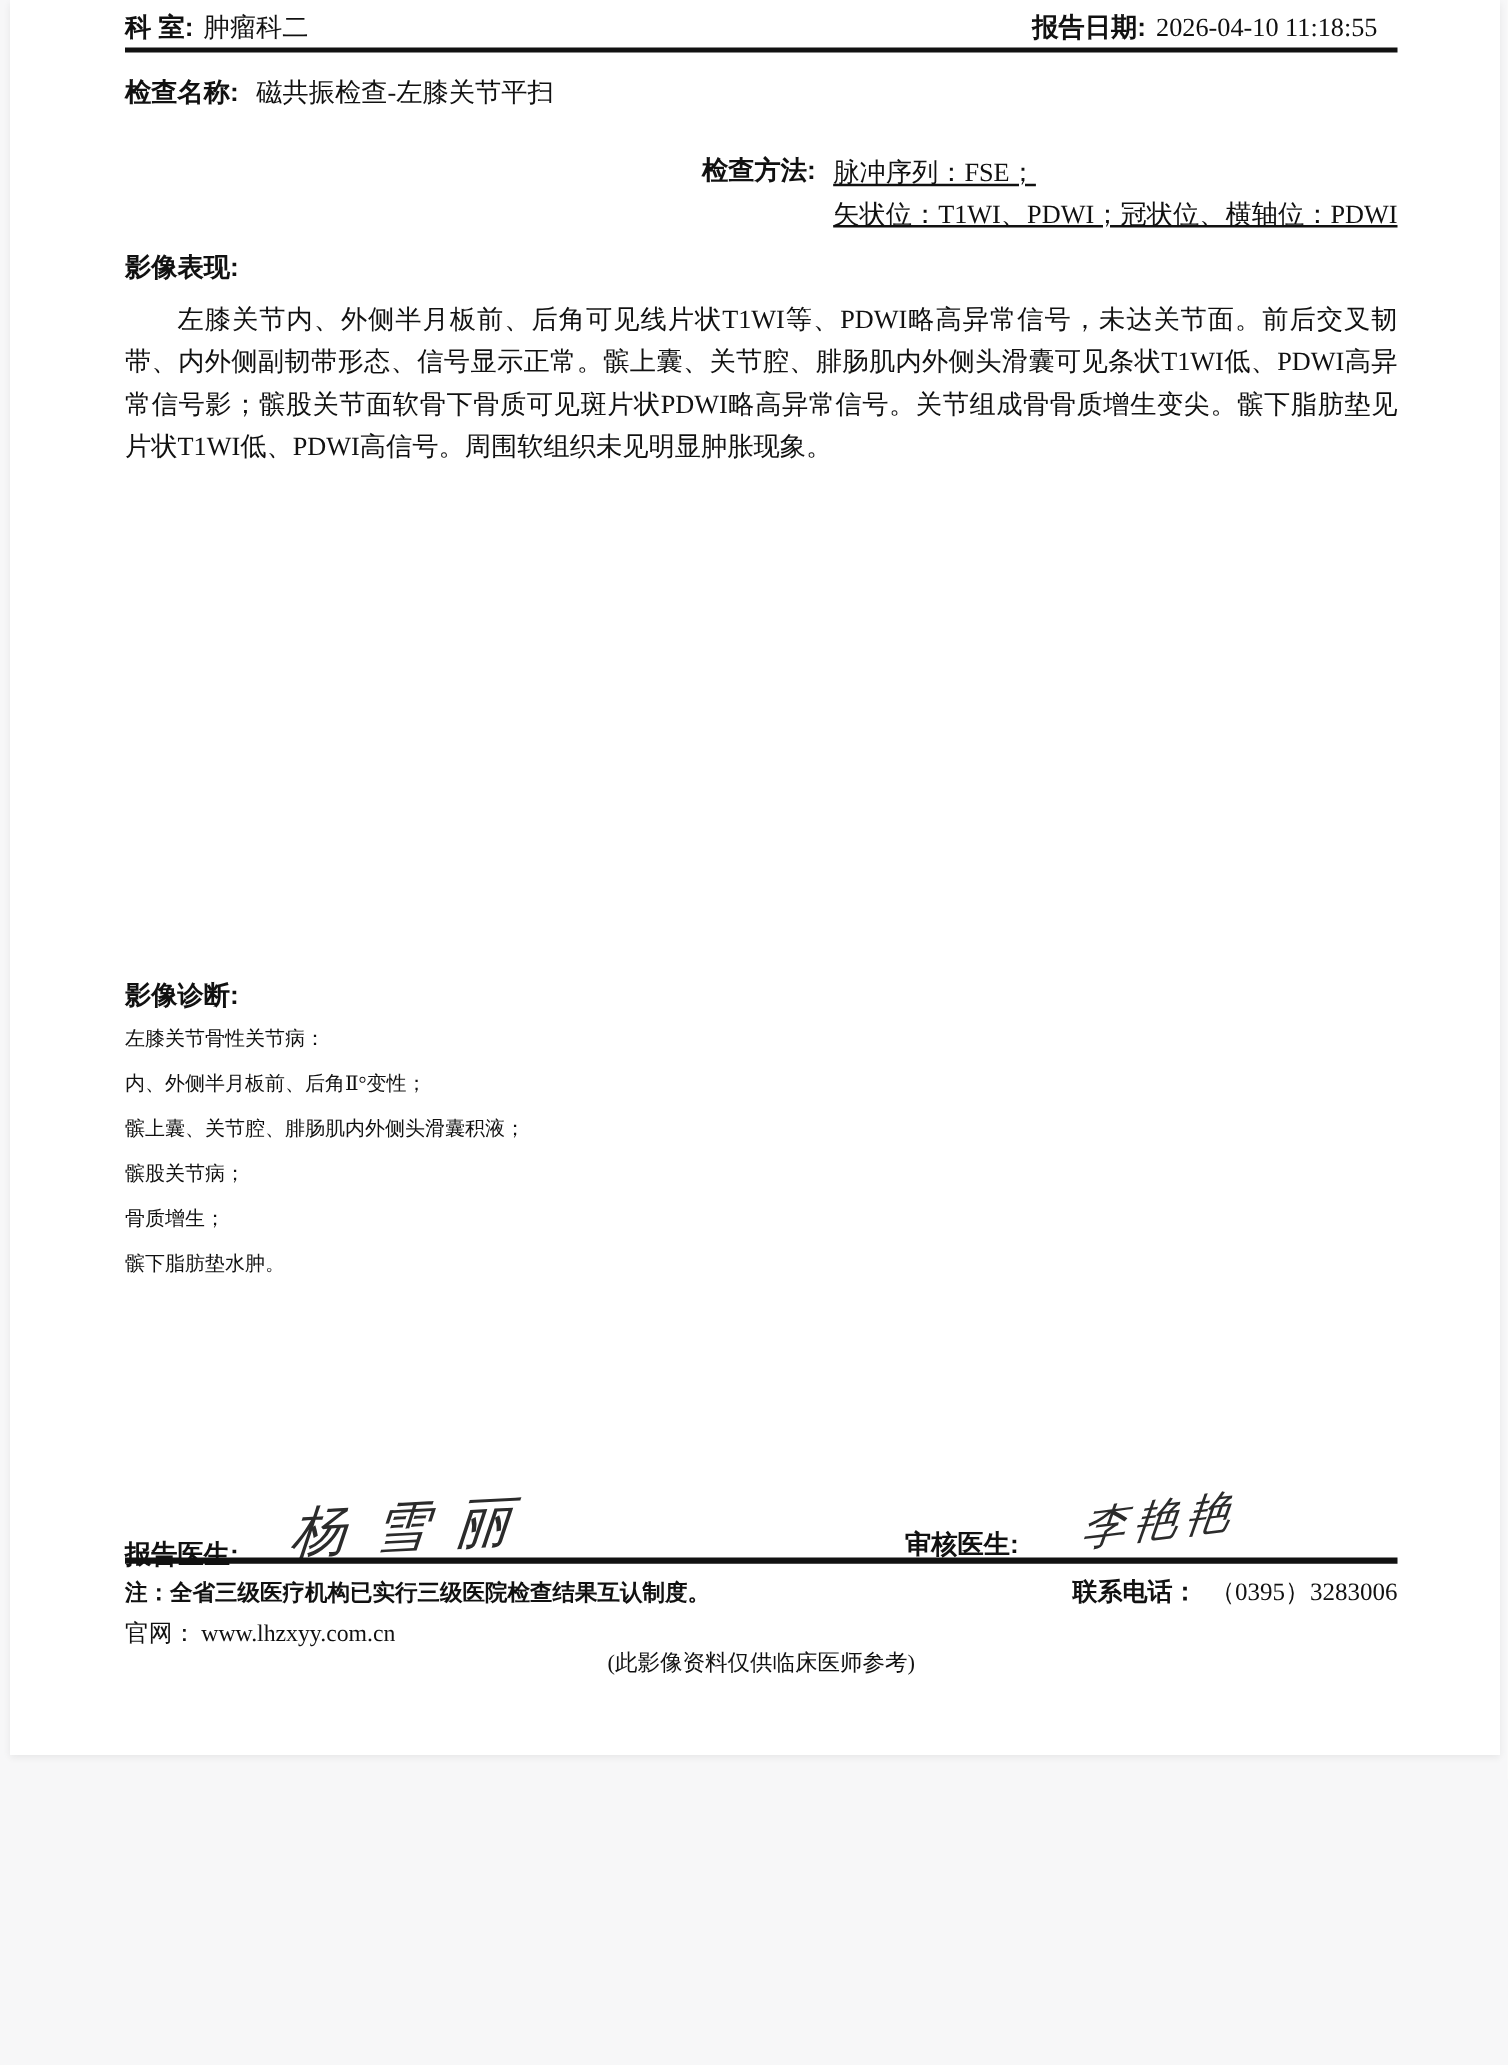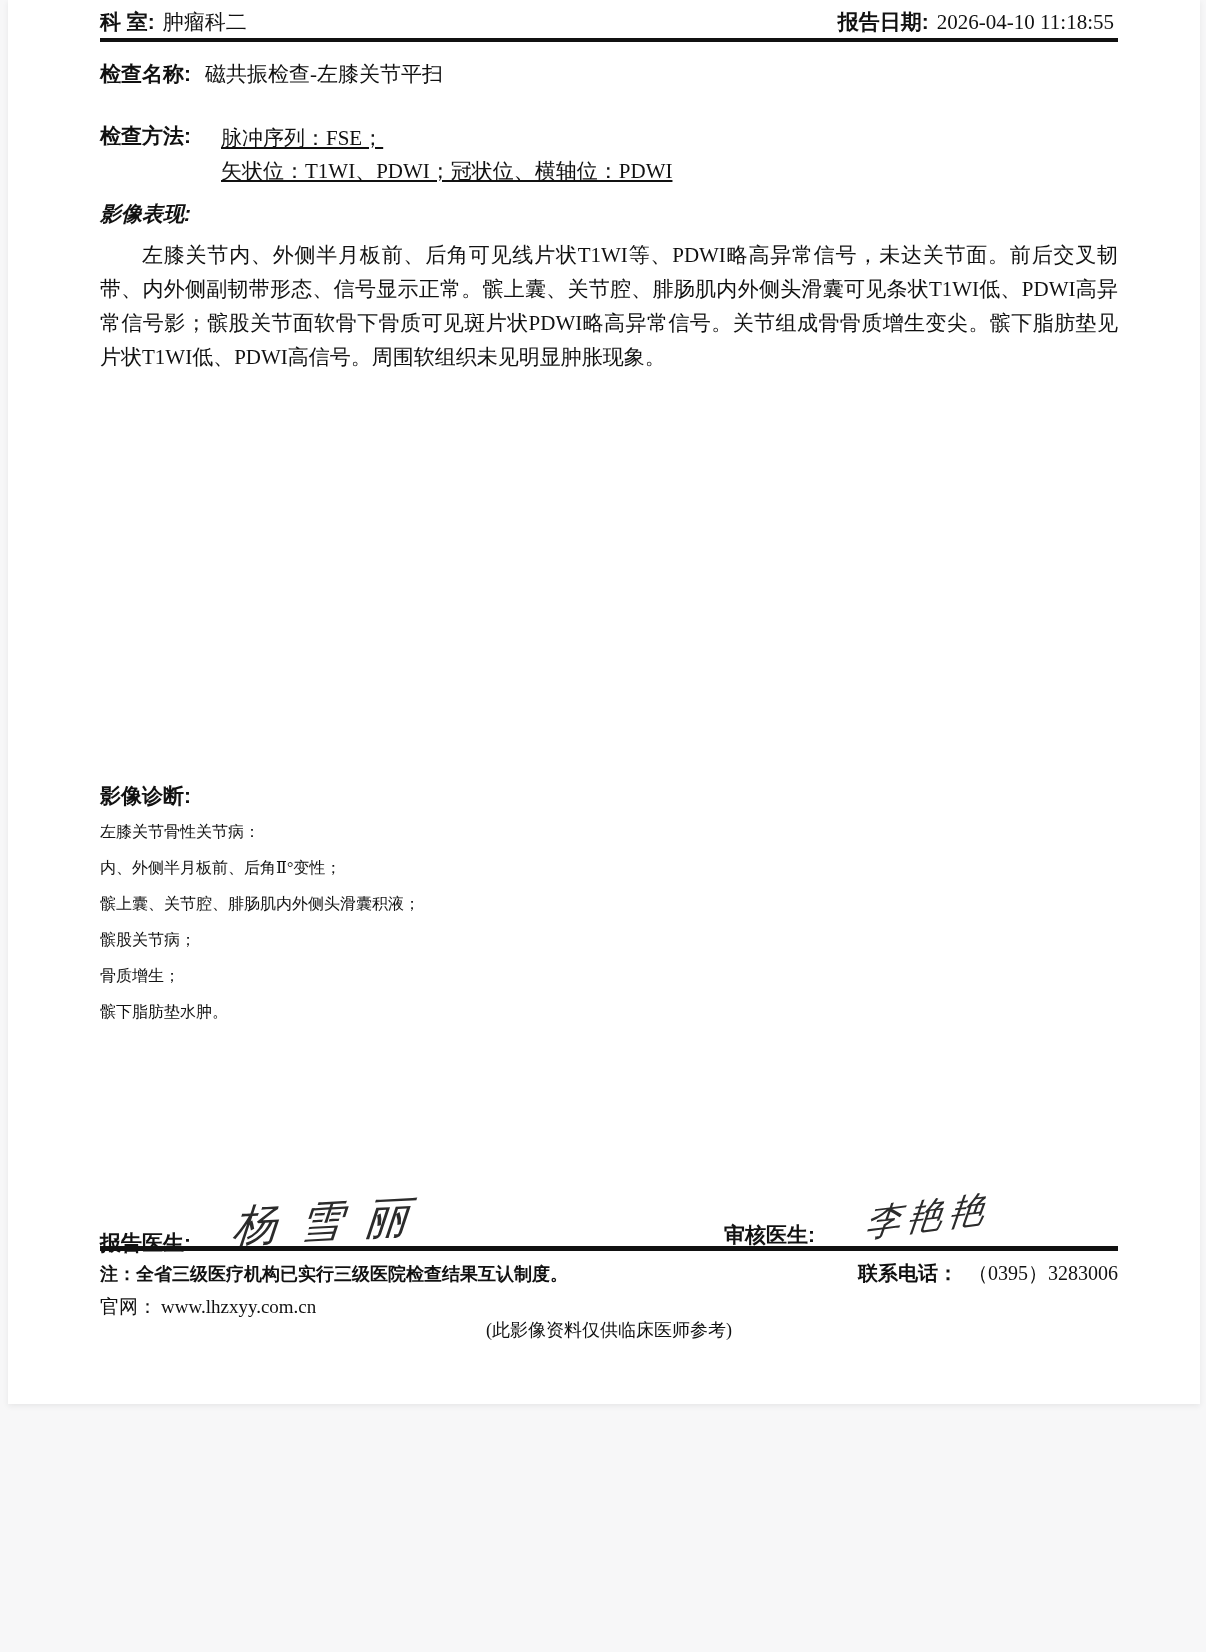--- a/index.html
+++ b/index.html
@@ -35,21 +35,21 @@
     white-space: nowrap;
   }
   .val {
     font-family: "Liberation Serif", "DejaVu Serif", serif;
     font-size: 21px;
   }
   .hdr-row {
     position: absolute;
     top: 8px;
     left: 0;
-    right: 4px;
+    right: 16px;
     display: flex;
     justify-content: space-between;
     align-items: flex-end;
   }
   .hdr-group { display: flex; gap: 8px; align-items: baseline; }
   .divider-top {
     position: absolute;
     top: 38px;
     left: 0;
     right: 0;
@@ -72,30 +72,30 @@
     display: flex;
     gap: 14px;
     align-items: baseline;
   }
   .row-exam-method {
     position: absolute;
     top: 122px;
     left: 0;
     right: 0;
     display: flex;
-    gap: 30px;
+    gap: 14px;
     align-items: flex-start;
+    justify-content: flex-end;
   }
   .method-lines { display: flex; flex-direction: column; text-decoration: underline; }
   .method-lines .val { line-height: 33px; }
   .section-label-findings {
     position: absolute;
     top: 200px;
     left: 0;
-    font-style: italic;
   }
   .findings-para {
     position: absolute;
     top: 238px;
     left: 0;
     right: 0;
     margin: 0;
     font-size: 21px;
     line-height: 34px;
     text-align: justify;

